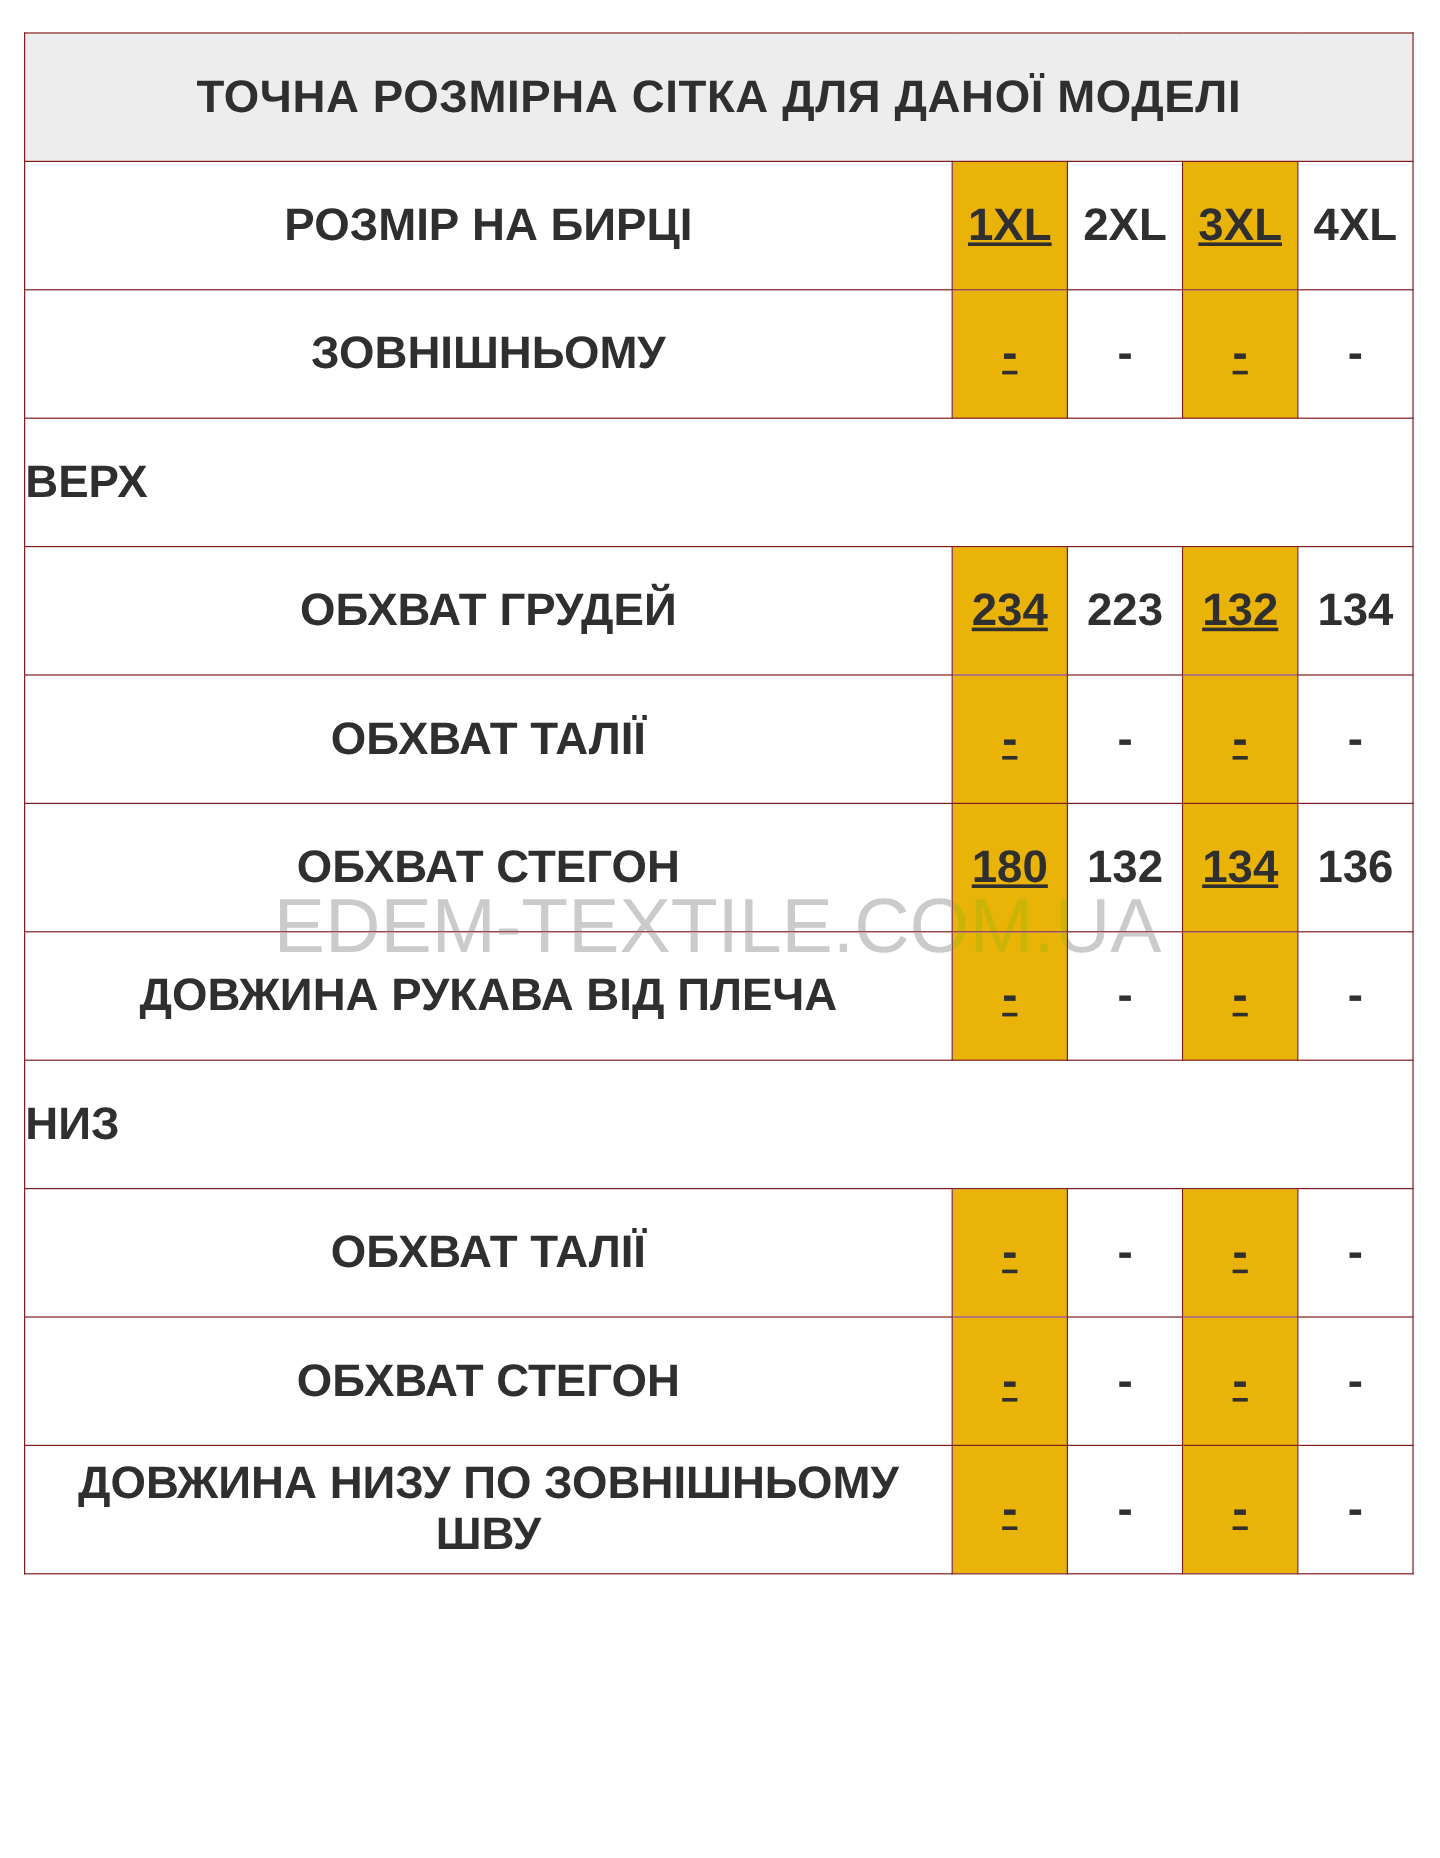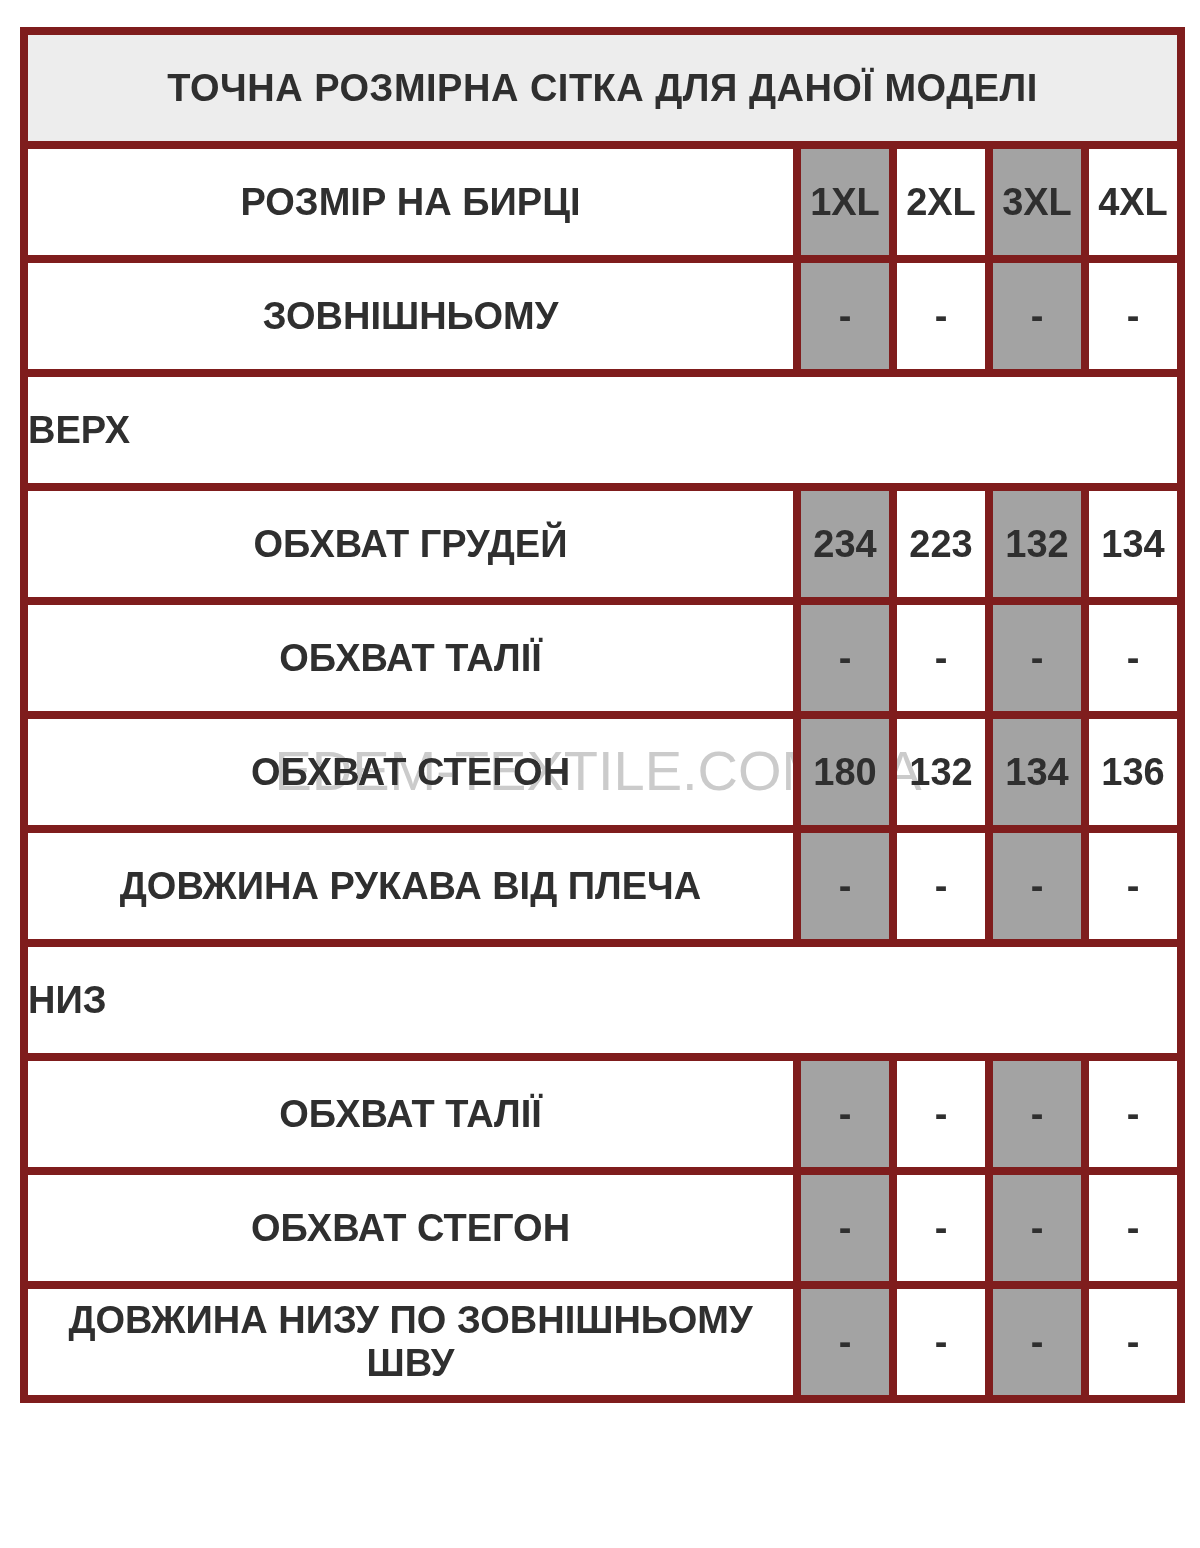--- a/index.html
+++ b/index.html
@@ -19,21 +19,21 @@
     left: 20px;
     top: 27px;
     width: 1157px;
   }
   table.size-chart {
     border-collapse: collapse;
     table-layout: fixed;
     width: 1157px;
   }
   table.size-chart td {
-    border: 8px solid #7f1d1d;
+    border: 1px solid #7f1d1d;
     vertical-align: middle;
     color: #2f2f2f;
     font-weight: bold;
     font-size: 38px;
     height: 106px;
     padding: 0;
     overflow: hidden;
   }
   td.title-cell {
     background: #ededed;
@@ -42,31 +42,32 @@
     letter-spacing: 0.5px;
   }
   td.label-cell {
     text-align: center;
     padding-left: 14px;
   }
   td.val-cell {
     text-align: center;
   }
   td.shade {
-    background: #a3a3a3;
+    background: #eab308;
+    text-decoration: underline;
   }
   td.section-cell {
     font-size: 39px;
   }
   .watermark {
     position: absolute;
     left: 598px;
     top: 733px;
     transform: translateX(-50%);
-    font-size: 56px;
+    font-size: 64px;
     line-height: 76px;
     font-weight: normal;
     letter-spacing: 0px;
     color: #cbcbcb;
     white-space: nowrap;
     pointer-events: none;
     mix-blend-mode: darken;
     z-index: 5;
   }
 </style>

